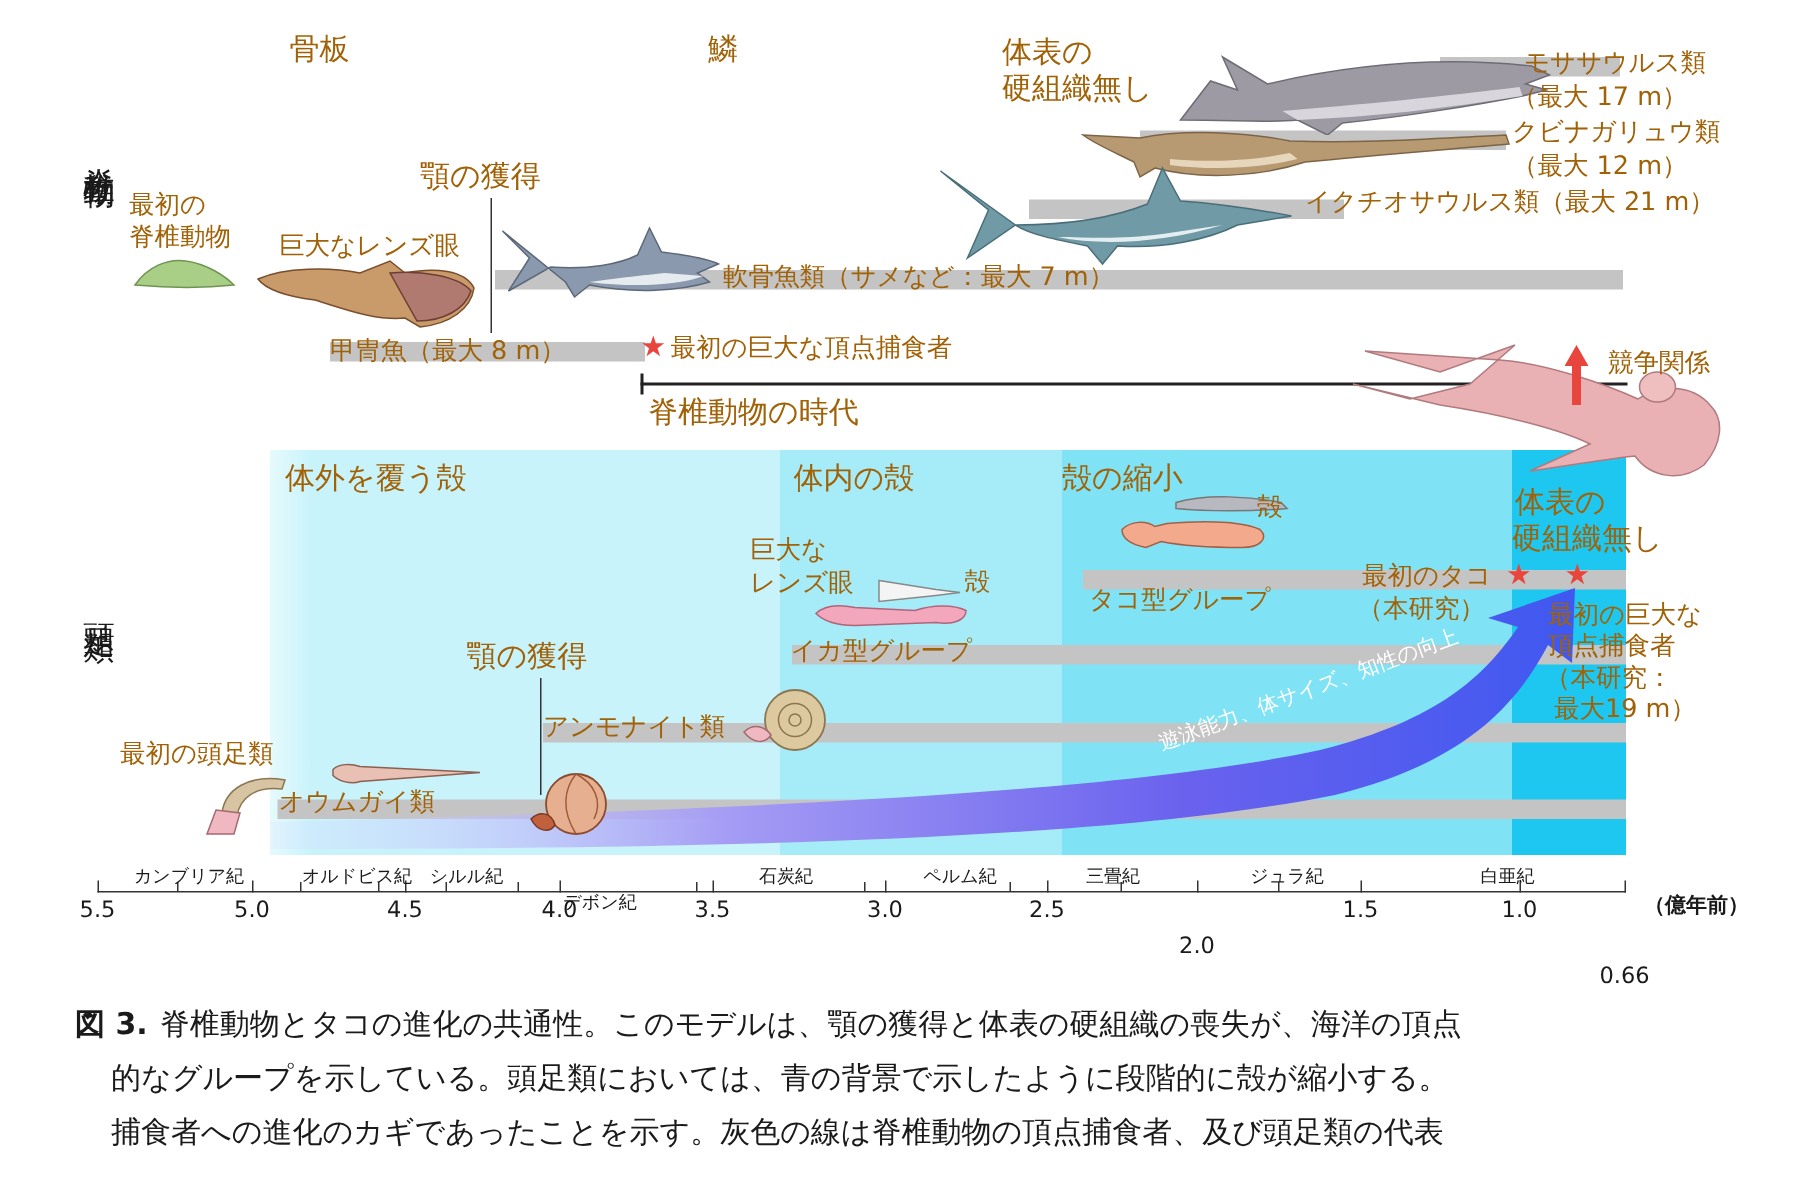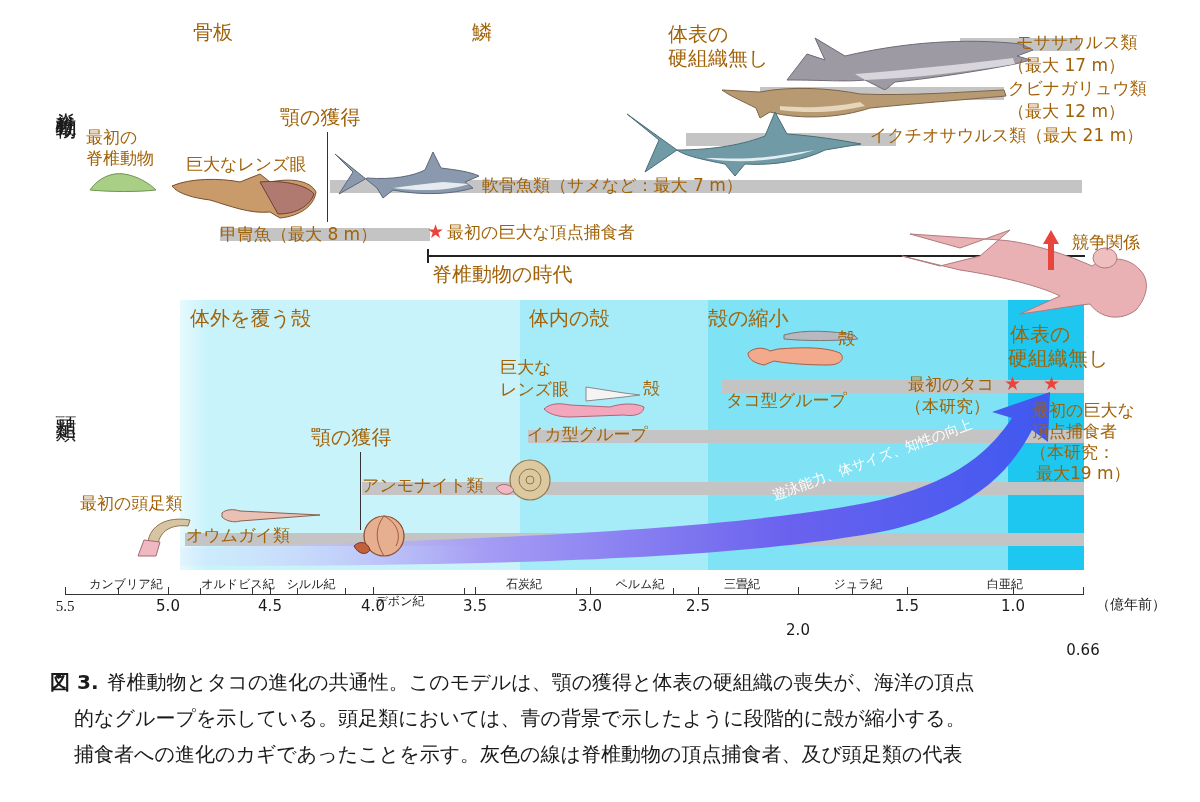--- a/index.html
+++ b/index.html
@@ -172,21 +172,21 @@
 <div class="lbl" style="left:186px;top:525px;">オウムガイ類</div>
 <svg class="abs" style="left:350px;top:512px;" width="60" height="46">
   <circle cx="34" cy="24" r="20" fill="#e6b090" stroke="#8c4a2c" stroke-width="1.2"></circle>
   <path d="M34 4 C46 10 52 22 46 34 M34 4 C26 14 24 28 34 44" stroke="#a05a3a" fill="none"></path>
   <path d="M4 34 C10 28 18 30 20 38 C16 44 8 42 4 34 Z" fill="#c0603c" stroke="#7a3820"></path>
 </svg>
 
 <div class="abs" style="left:65px;top:594px;width:1019px;height:1px;background:#333;"></div>
 <div id="axis-ticks">
     <div class="tick" style="left: 65px; top: 587px; height: 8px;"></div>
-    <div class="axisnum" style="left: 65px; top: 598px; font-family: Liberation Serif, serif;">5.5</div>
+    <div class="axisnum" style="left: 65px; top: 598px;">5.5</div>
     <div class="tick" style="left: 168px; top: 587px; height: 8px;"></div>
     <div class="axisnum" style="left: 168px; top: 598px;">5.0</div>
     <div class="tick" style="left: 270px; top: 587px; height: 8px;"></div>
     <div class="axisnum" style="left: 270px; top: 598px;">4.5</div>
     <div class="tick" style="left: 373px; top: 587px; height: 8px;"></div>
     <div class="axisnum" style="left: 373px; top: 598px;">4.0</div>
     <div class="tick" style="left: 475px; top: 587px; height: 8px;"></div>
     <div class="axisnum" style="left: 475px; top: 598px;">3.5</div>
     <div class="tick" style="left: 590px; top: 587px; height: 8px;"></div>
     <div class="axisnum" style="left: 590px; top: 598px;">3.0</div>
@@ -213,19 +213,19 @@
     <div class="period" style="left: 126px; top: 577px;">カンブリア紀</div>
     <div class="period" style="left: 238px; top: 577px;">オルドビス紀</div>
     <div class="period" style="left: 311px; top: 577px;">シルル紀</div>
     <div class="period" style="left: 400px; top: 594px;">デボン紀</div>
     <div class="period" style="left: 524px; top: 577px;">石炭紀</div>
     <div class="period" style="left: 640px; top: 577px;">ペルム紀</div>
     <div class="period" style="left: 742px; top: 577px;">三畳紀</div>
     <div class="period" style="left: 858px; top: 577px;">ジュラ紀</div>
     <div class="period" style="left: 1005px; top: 577px;">白亜紀</div>
   </div>
-<div class="abs sm" style="left:1096px;top:597px;font-size:14px;white-space:nowrap;">（億年前）</div>
+<div class="abs sm" style="left:1096px;top:597px;font-size:14px;white-space:nowrap;font-weight:bold;">（億年前）</div>
 
 <div class="caption">
   <span class="num">図 3.</span><span>脊椎動物とタコの進化の共通性。このモデルは、顎の獲得と体表の硬組織の喪失が、海洋の頂点</span>
   <span class="ind">的なグループを示している。頭足類においては、青の背景で示したように段階的に殻が縮小する。</span>
   <span class="ind">捕食者への進化のカギであったことを示す。灰色の線は脊椎動物の頂点捕食者、及び頭足類の代表</span>
 </div>
 
 </body></html>

